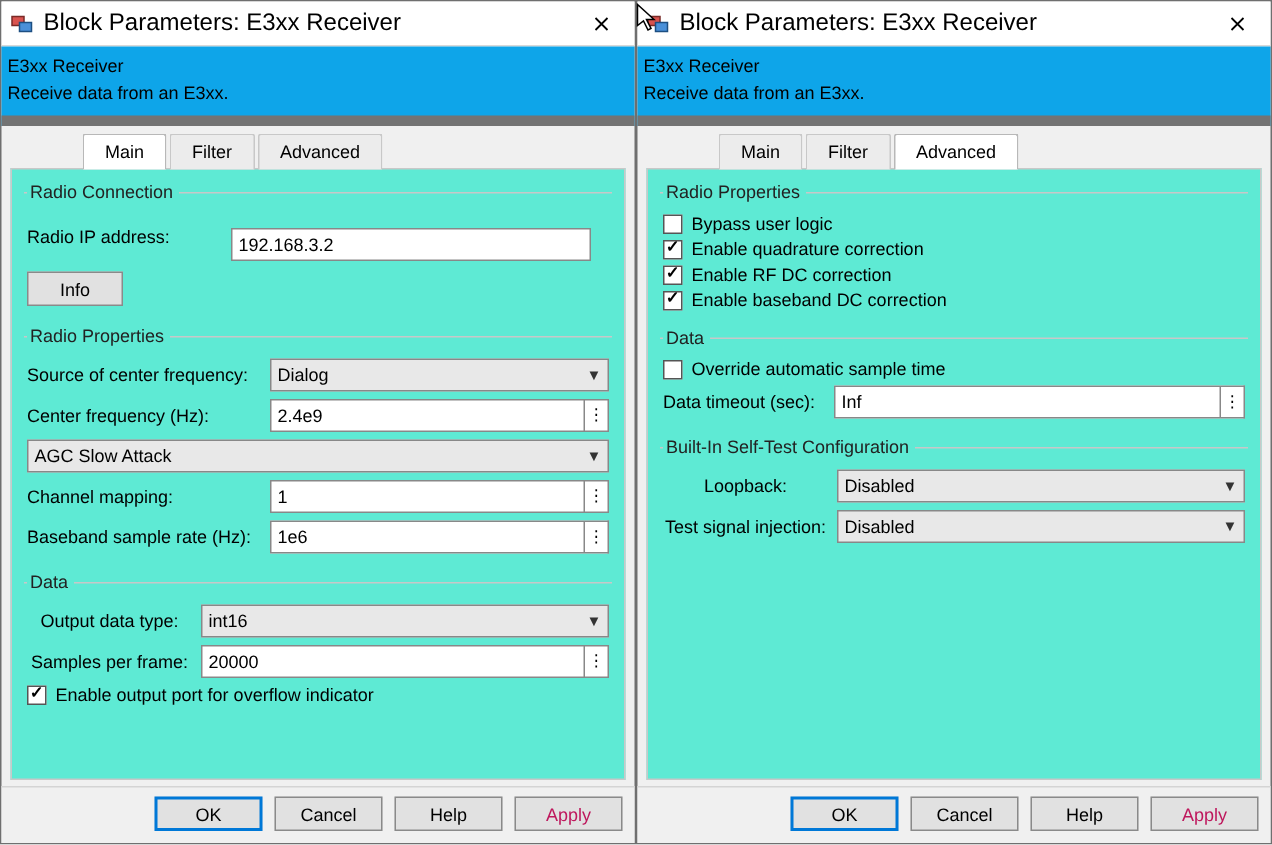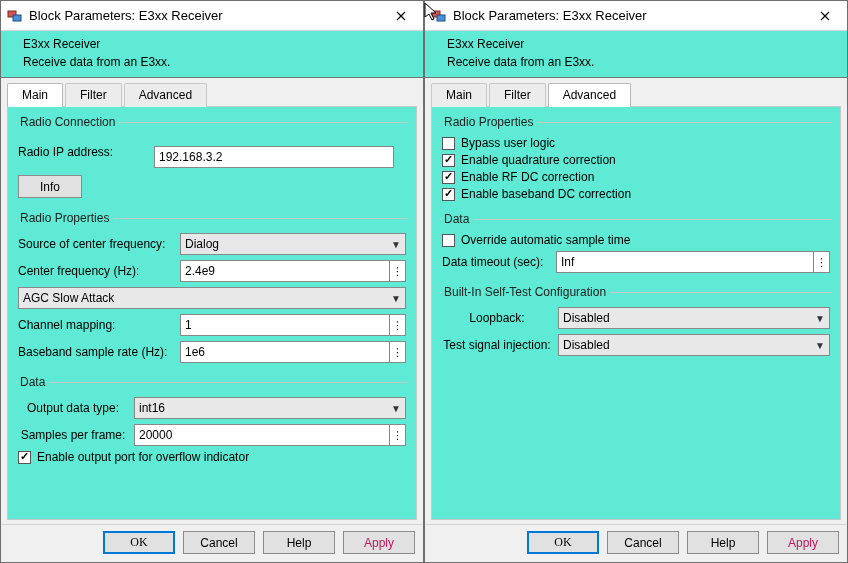--- a/index.html
+++ b/index.html
@@ -39,37 +39,38 @@
     background: #ffffff;
     display: flex; align-items: center;
     padding: 0 2px 0 6px;
     border-bottom: 1px solid #d8d8d8;
     flex: 0 0 auto;
   }
   .titlebar .app-icon {
     width: 16px; height: 16px; margin-right: 6px;
     flex: 0 0 auto;
   }
-  .titlebar .title { flex: 1 1 auto; font-size: 13px; }
+  .titlebar .title { flex: 1 1 auto; font-size: 16px; }
   .titlebar .close {
     width: 40px; height: 28px;
     display: flex; align-items: center; justify-content: center;
     font-size: 14px;
   }
   .desc {
-    padding: 6px 10px 8px 22px;
-    border-bottom: 1px solid #737373;
-    background: #5eead4;
+    padding: 6px 10px 8px 4px;
+    border-bottom: 7px solid #737373;
+    background: #0ea5e9;
   }
   .desc .name { margin-bottom: 4px; }
   .tabs {
     display: flex;
     padding: 4px 6px 0 6px;
     gap: 0;
     position: relative;
+    margin-left: 48px;
   }
   .tab {
     padding: 4px 14px 5px 14px;
     border: 1px solid var(--border-light);
     border-bottom: none;
     background: #ececec;
     margin-right: 2px;
     position: relative;
     top: 1px;
     border-radius: 2px 2px 0 0;
@@ -163,21 +164,21 @@
   .chk.checked .box::before { content: "✓"; color: #000; font-weight: bold; position: relative; top: -1px;}
   .btn {
     height: var(--btn-h);
     min-width: 72px;
     border: 1px solid #8a8a8a;
     background: var(--bg-btn);
     display: inline-flex; align-items: center; justify-content: center;
     padding: 0 12px;
     font: inherit;
   }
-  .btn.default { border: 2px solid var(--accent); font-family: Liberation Serif, serif; }
+  .btn.default { border: 2px solid var(--accent); }
   .btn.disabled { color: #be185d; }
   .info-btn { margin: 4px 16px 2px 0; }
   .footer {
     flex: 0 0 auto;
     display: flex; justify-content: flex-end;
     gap: 8px;
     padding: 6px 8px 8px 8px;
     background: var(--bg-dialog);
     border-top: 1px solid #d4d4d4;
   }

